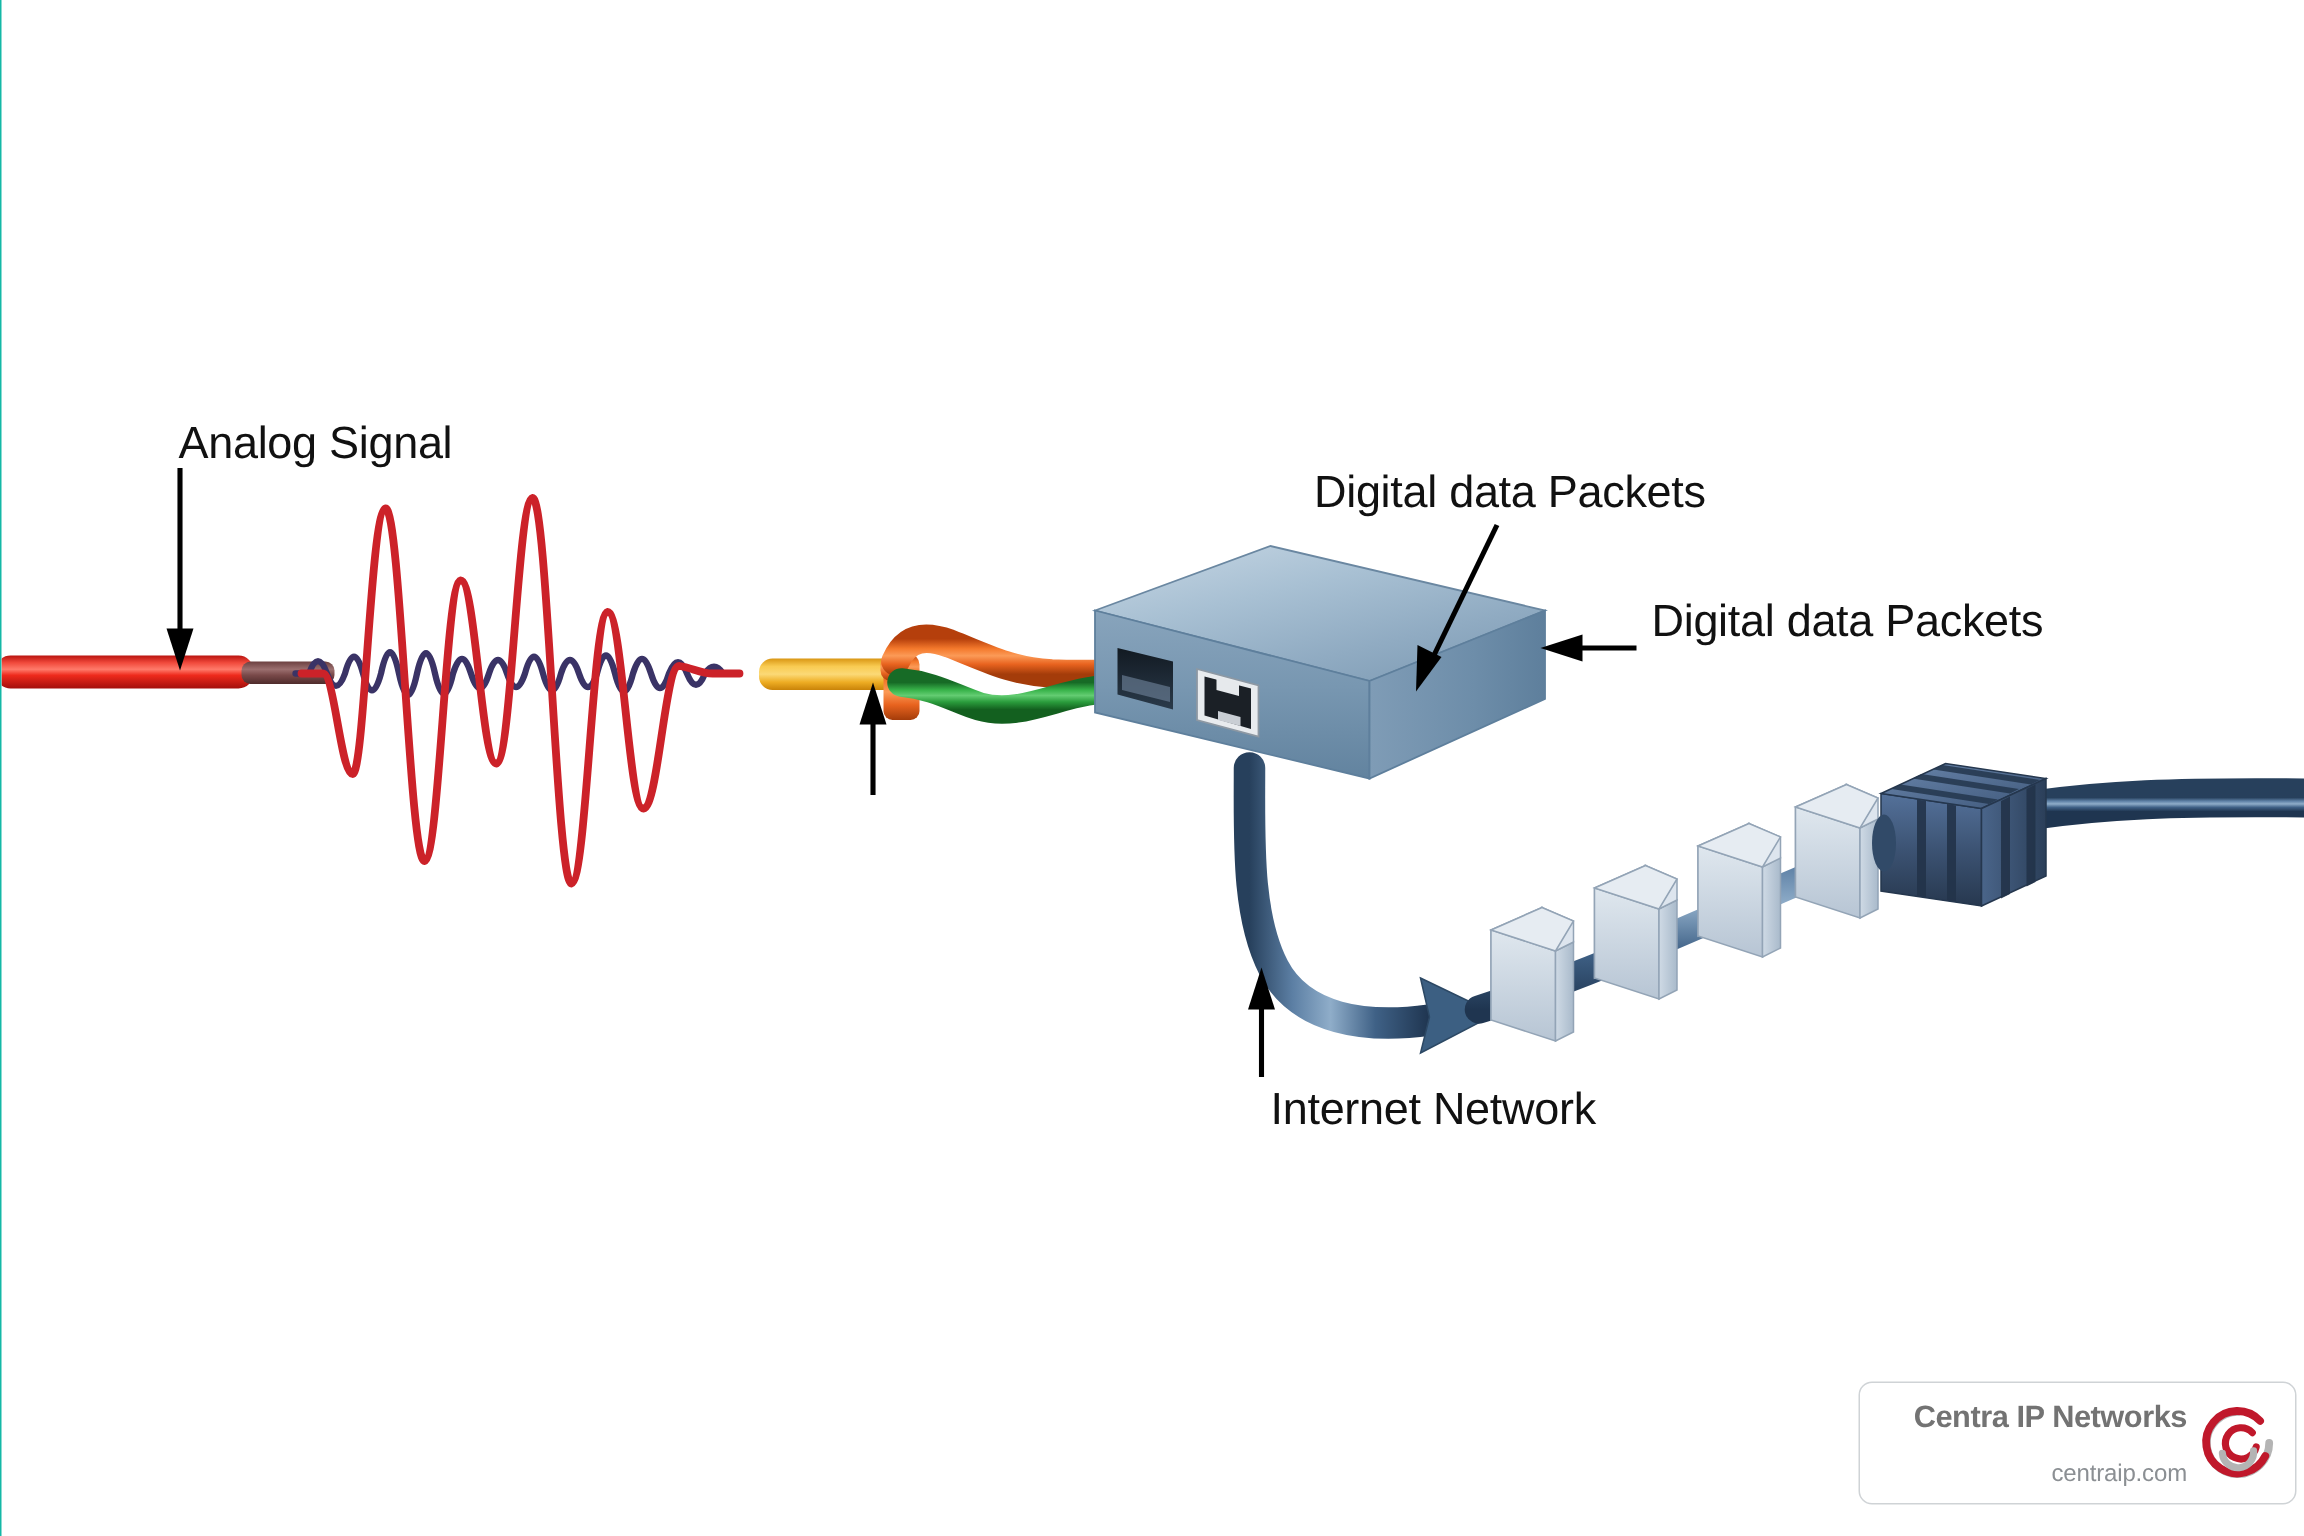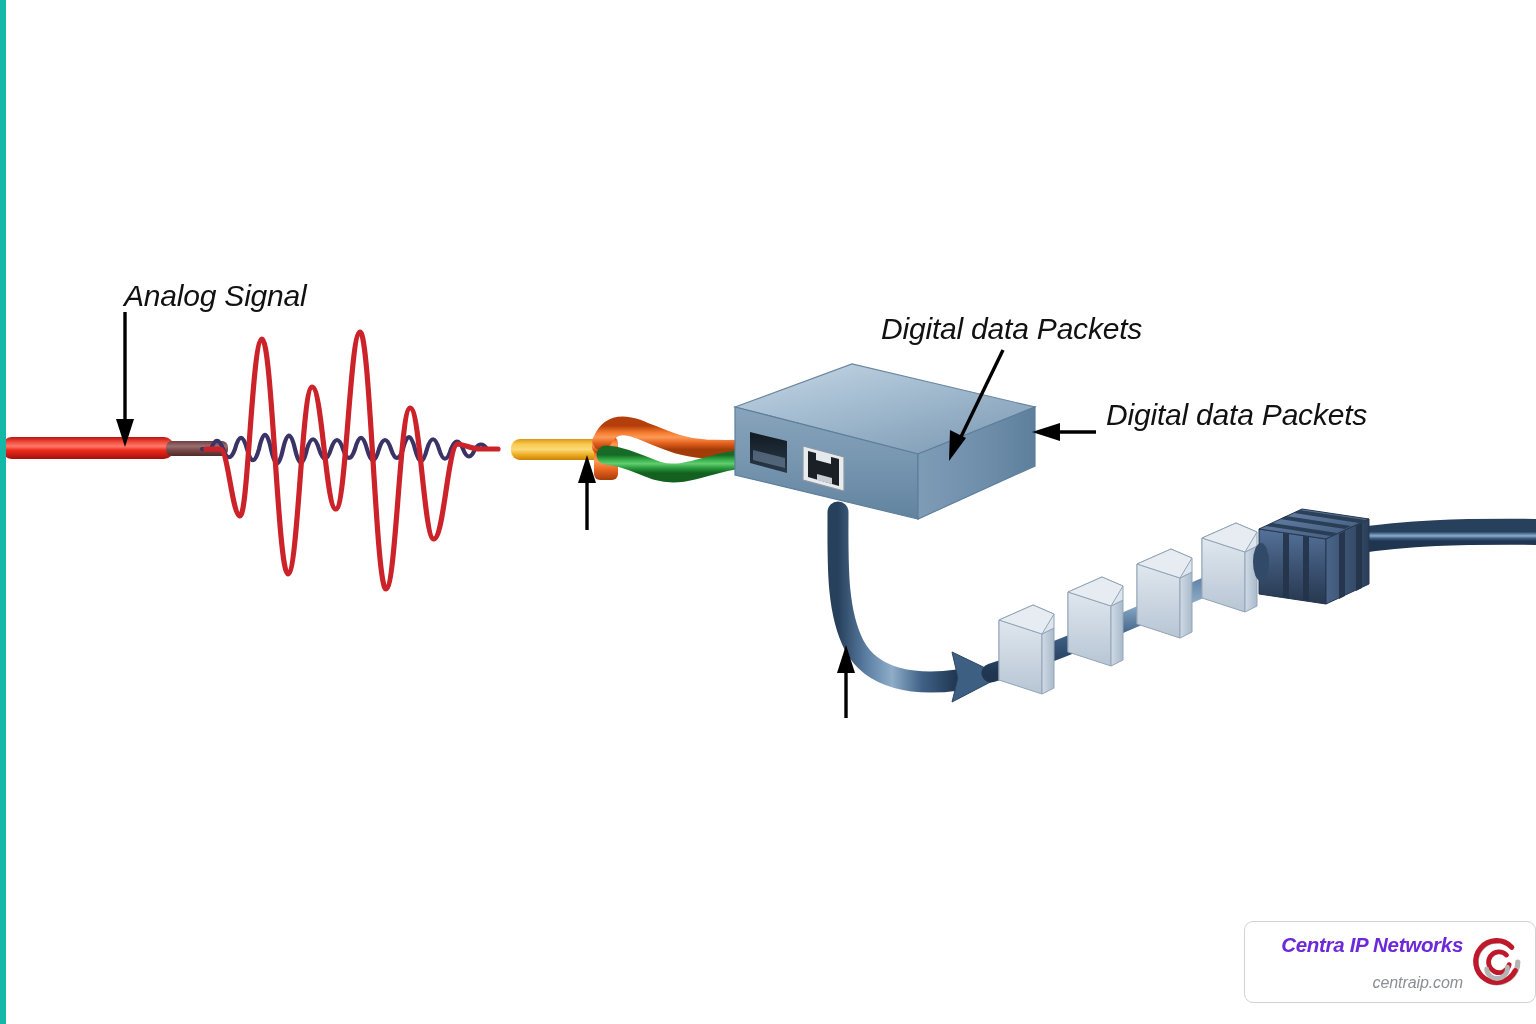--- a/index.html
+++ b/index.html
@@ -7,23 +7,22 @@
     padding: 0;
     background: #ffffff;
   }
   #stage {
     position: relative;
     width: 1536px;
     height: 1024px;
     background: #ffffff;
     overflow: hidden;
     font-family: "Liberation Sans", sans-serif;
-    border-left: 6px solid #14b8a6;
+    border-left: 1px solid #14b8a6;
     box-sizing: border-box;
-    font-style: italic;
   }
   #canvas {
     position: absolute;
     left: 0; top: 0;
     width: 1536px;
     height: 1024px;
   }
   .lbl {
     position: absolute;
     color: #111111;
@@ -54,21 +53,21 @@
   }
   #logo-text-wrap {
     display: flex;
     flex-direction: column;
     align-items: flex-end;
     margin-right: 8px;
   }
   #logo-title {
     font-size: 20.5px;
     font-weight: bold;
-    color: #6d28d9;
+    color: #737373;
     letter-spacing: -0.3px;
   }
   #logo-sub {
     font-size: 16px;
     color: #8b8f93;
     margin-top: 17px;
     letter-spacing: -0.1px;
   }
   #logo-mark { width: 52px; height: 52px; flex: 0 0 auto; }
 </style>
@@ -335,20 +334,21 @@
 
     <g>
       <line x1="840" y1="718" x2="840" y2="666" stroke="#000" stroke-width="3.4"></line>
       <polygon points="840,645 831,673 849,673" fill="#000"></polygon>
     </g>
   </svg>
 
   <div class="lbl" id="lbl-analog">Analog Signal</div>
   <div class="lbl" id="lbl-dpk-top">Digital data Packets</div>
   <div class="lbl" id="lbl-dpk-right">Digital data Packets</div>
+  <div class="lbl" id="lbl-internet">Internet Network</div>
 
   <div id="logo-badge">
     <div id="logo-text-wrap">
       <div id="logo-title">Centra IP Networks</div>
       <div id="logo-sub">centraip.com</div>
     </div>
     <svg id="logo-mark" viewBox="0 0 60 60">
       <path d="M30,6 A24,24 0 1,0 54,30" fill="none" stroke="#b4b4b4" stroke-width="6" stroke-linecap="round"></path>
       <path d="M47,13 A24,24 0 1,0 51,40" fill="none" stroke="#c0182b" stroke-width="6" stroke-linecap="round"></path>
       <path d="M41,22 A12,12 0 1,0 44,33" fill="none" stroke="#c0182b" stroke-width="5.5" stroke-linecap="round"></path>

